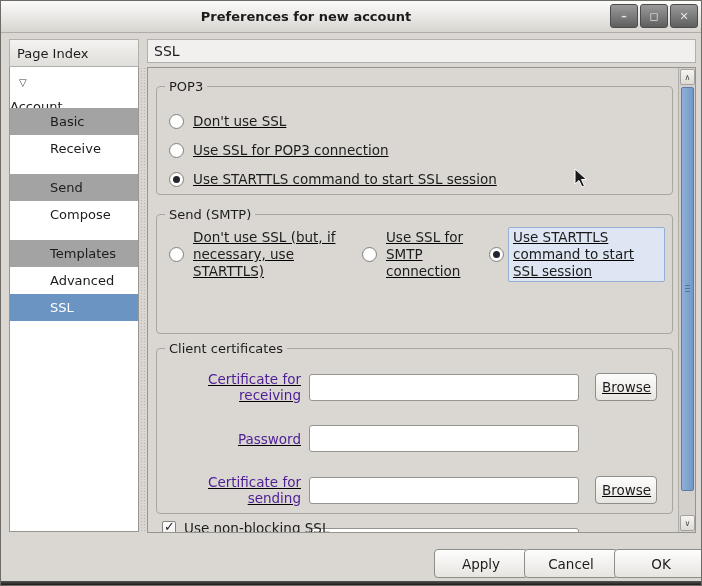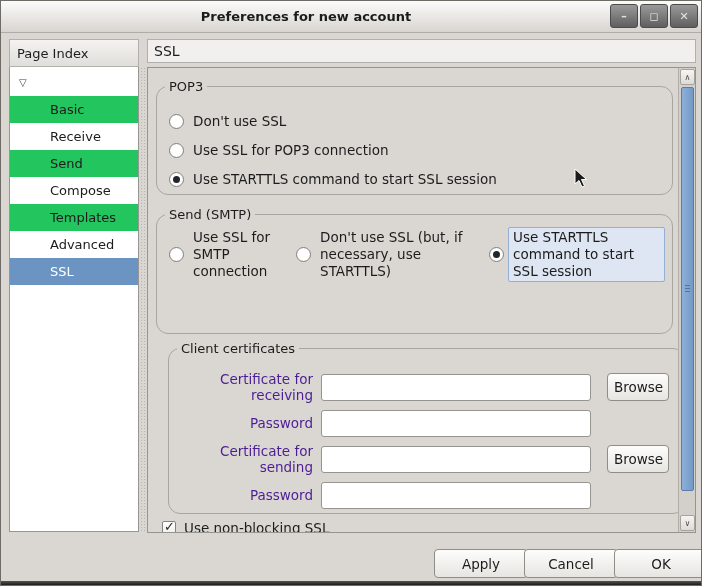--- a/index.html
+++ b/index.html
@@ -34,21 +34,21 @@
   }
   .tree{
     position:absolute;left:8px;top:66px;width:130px;height:465px;
     background:#ffffff;border:1px solid #989692;border-top:none;
     padding-top:2px;overflow:hidden;
   }
   .tree-row{
     height:27px;display:flex;align-items:center;font-size:13px;color:#1c1c1c;
     position:relative;
   }
-  .tree-row.alt{background:#22c55e;}
+  .tree-row.alt{background:#a3a3a3;margin-top:12px;}
   .tree-row.selected{background:#6b94c3;color:#ffffff;}
   .expander{
     position:absolute;left:9px;top:50%;transform:translateY(-50%);
     font-size:10px;color:#3a3a3a;line-height:1;
   }
   .tree-row .lab-root{margin-top:48px;}
   .tree-row .lab-child{padding-left:40px;}
   .splitter{
     position:absolute;left:139px;top:66px;width:6px;height:465px;
     background-image:radial-gradient(#b7b5b1 1px,transparent 1px);
@@ -60,21 +60,21 @@
     background:#f1f0ee;border:1px solid #b2b0ac;font-size:14px;color:#1c1c1c;
     display:flex;align-items:center;padding-left:6px;
   }
   .scroll-area{
     position:absolute;left:146px;top:66px;width:549px;height:466px;
     border:1px solid #96948f;background:#dad7d2;
   }
   .scroll-content{position:absolute;left:0;top:0;width:531px;height:464px;overflow:hidden;}
   
   .frame{
-    position:absolute;border:1px solid #a8a6a1;border-radius:12px;
+    position:absolute;border:1px solid #a8a6a1;border-radius:4px;text-decoration:underline;
   }
   .legend{
     position:absolute;top:-9px;left:8px;background:#dad7d2;padding:0 4px;
     font-size:13px;color:#1c1c1c;line-height:17px;
   }
   .radio-row{display:flex;align-items:center;gap:9px;height:17px;}
   .radio{
     width:15px;height:15px;border:1px solid #85837e;border-radius:50%;
     background:radial-gradient(#ffffff 55%,#eceae6);flex:0 0 auto;position:relative;
   }
@@ -210,33 +210,33 @@
         <div class="radio-row">
           <span class="radio checked"></span>
           <span class="radio-label">Use STARTTLS command to start SSL session</span>
         </div>
       </div>
 
       <div class="frame" style="left:8px;top:146px;width:517px;height:120px;padding:31px 12px 0 12px;display:flex;flex-direction:row;gap:12px;">
         <span class="legend">Send (SMTP)</span>
         <div class="radio-row">
           <span class="radio"></span>
+          <span class="radio-label">Don't use SSL (but, if necessary, use STARTTLS)</span>
+        </div>
+        <div class="radio-row">
+          <span class="radio"></span>
           <span class="radio-label">Use SSL for SMTP connection</span>
-        </div>
-        <div class="radio-row">
-          <span class="radio"></span>
-          <span class="radio-label">Don't use SSL (but, if necessary, use STARTTLS)</span>
         </div>
         <div class="radio-row">
           <span class="radio checked"></span>
           <span class="radio-label focused">Use STARTTLS command to start SSL session</span>
         </div>
       </div>
 
-      <div class="frame" style="left:20px;top:280px;width:517px;height:166px;padding:24px 0 0 0;display:flex;flex-direction:column;gap:8px;">
+      <div class="frame" style="left:8px;top:280px;width:517px;height:166px;padding:24px 0 0 0;display:flex;flex-direction:column;gap:24px;">
         <span class="legend">Client certificates</span>
         <div class="cert-row">
           <span class="cert-label">Certificate for receiving</span>
           <input class="cert-input" value="" style="">
           <button class="browse-btn">Browse</button>
         </div>
         <div class="cert-row">
           <span class="cert-label">Password</span>
           <input class="cert-input" value="" style="">
         </div>

